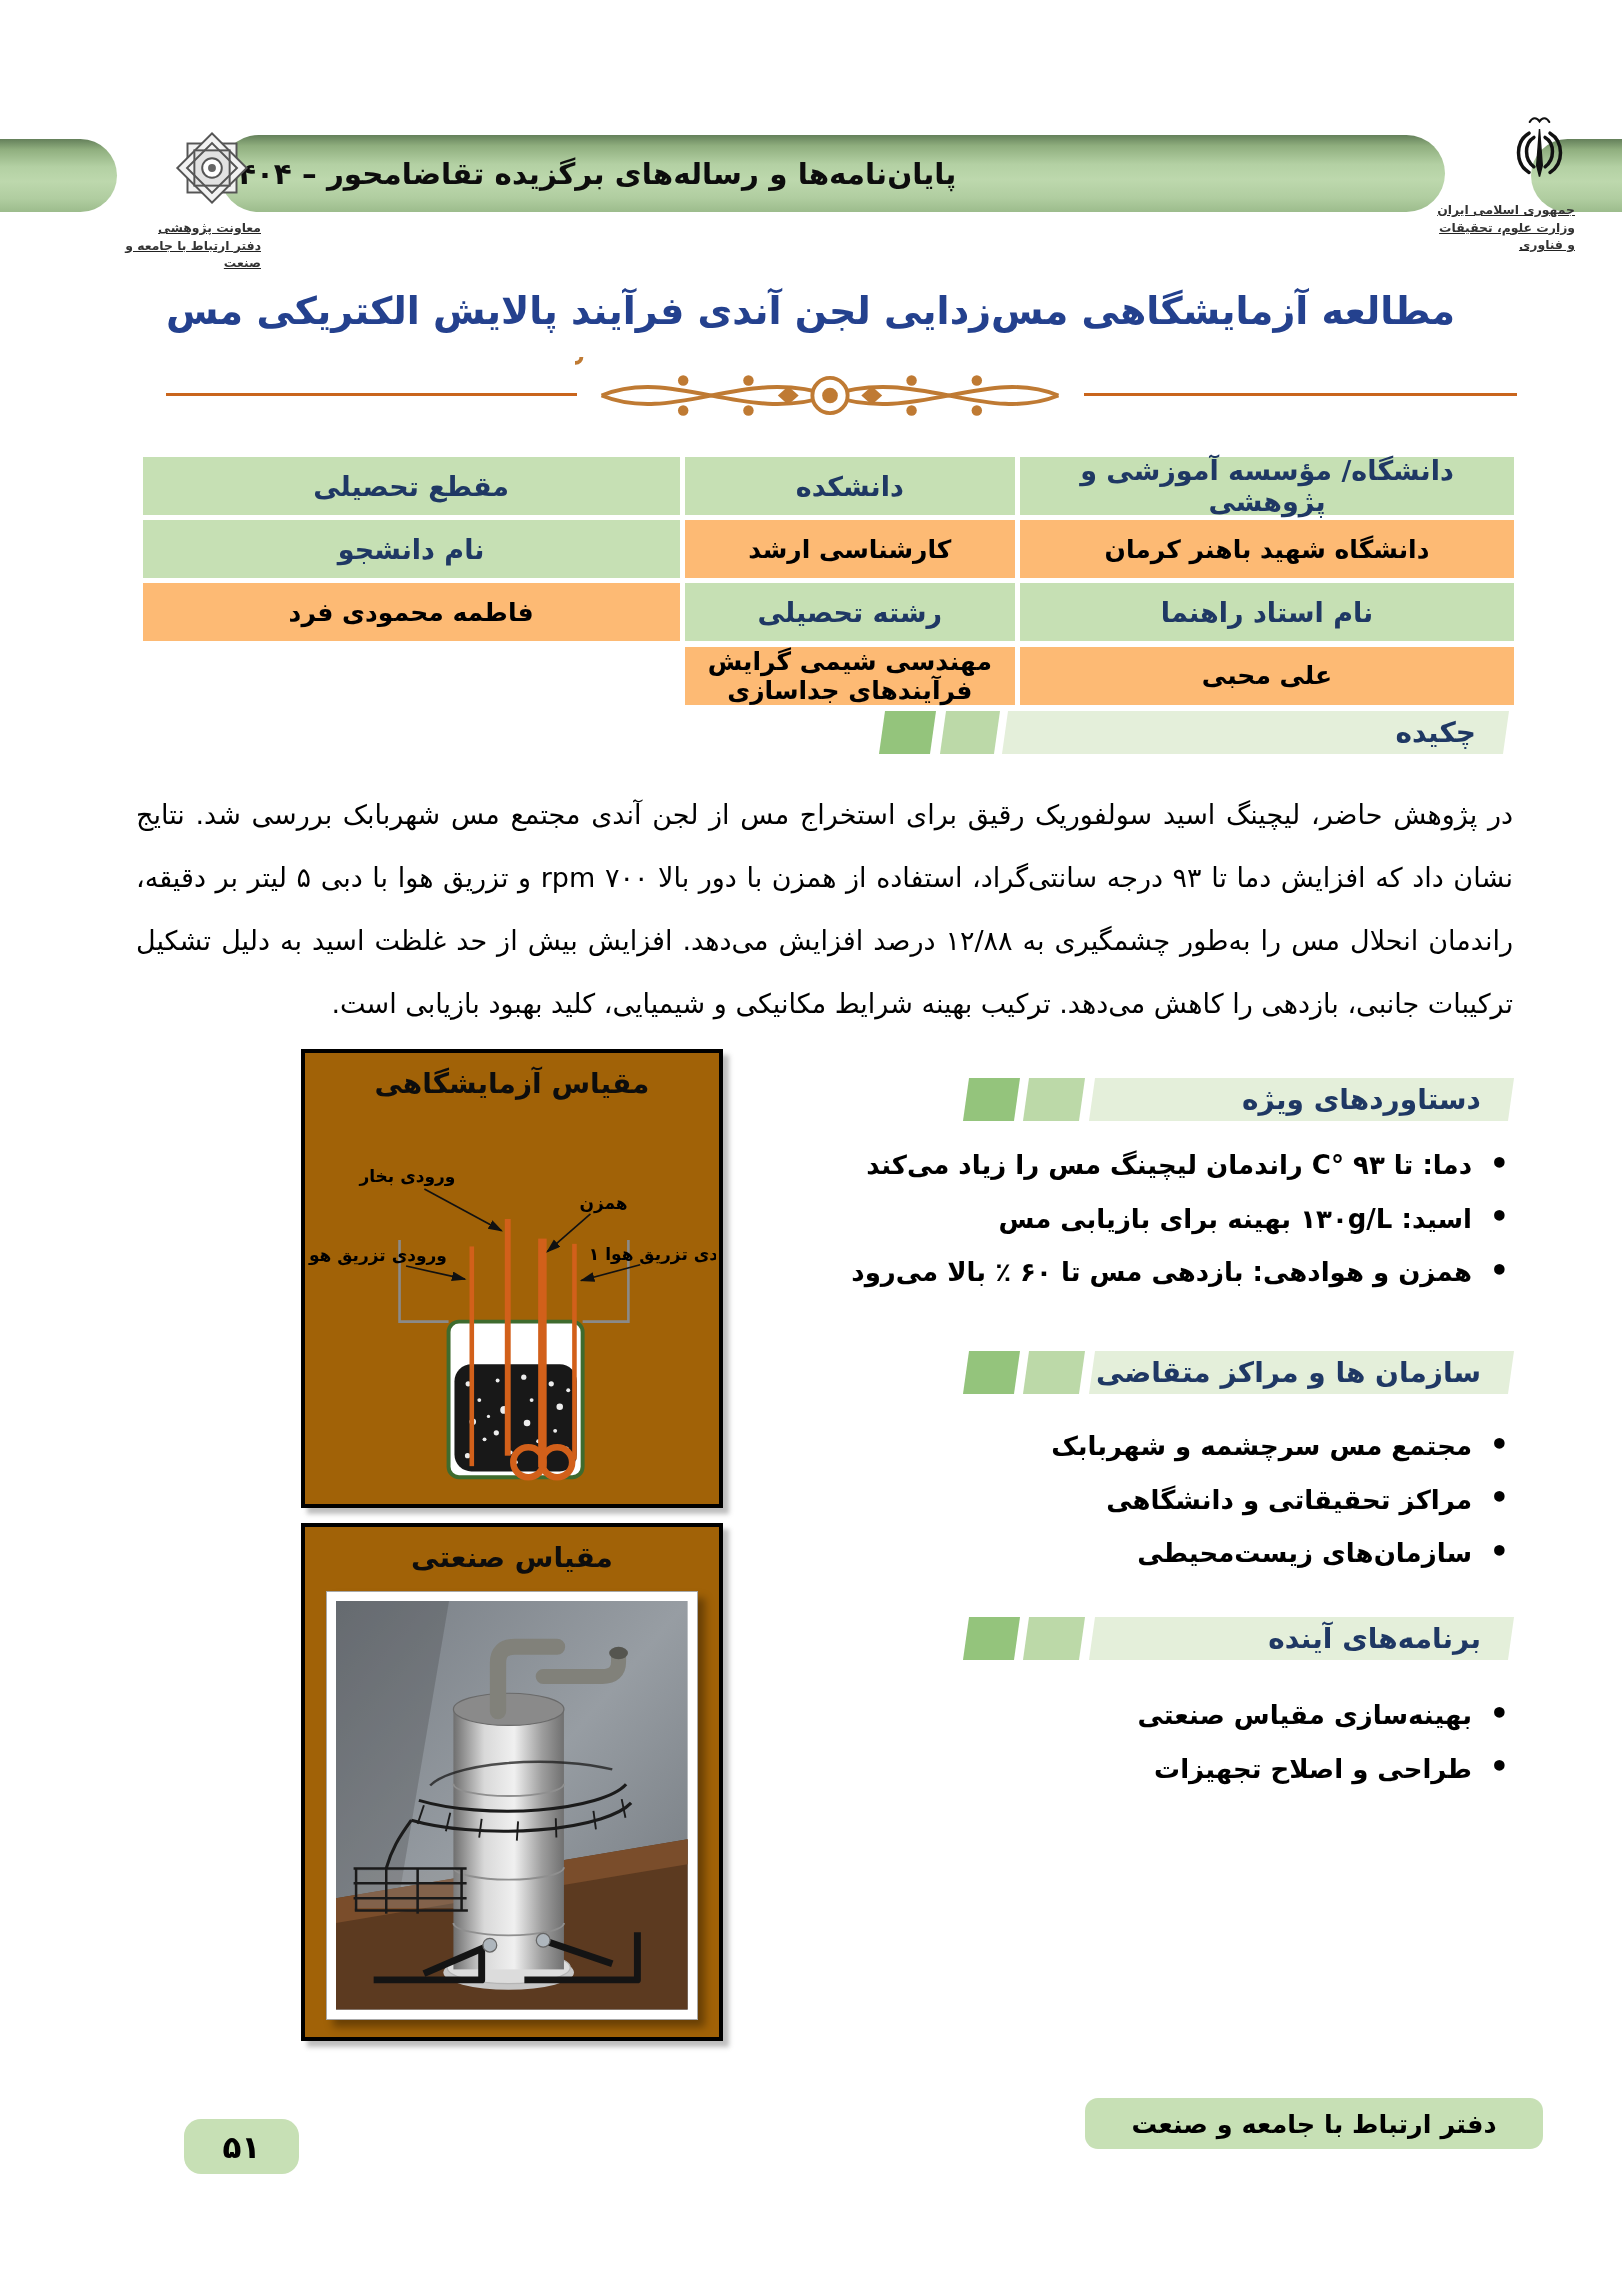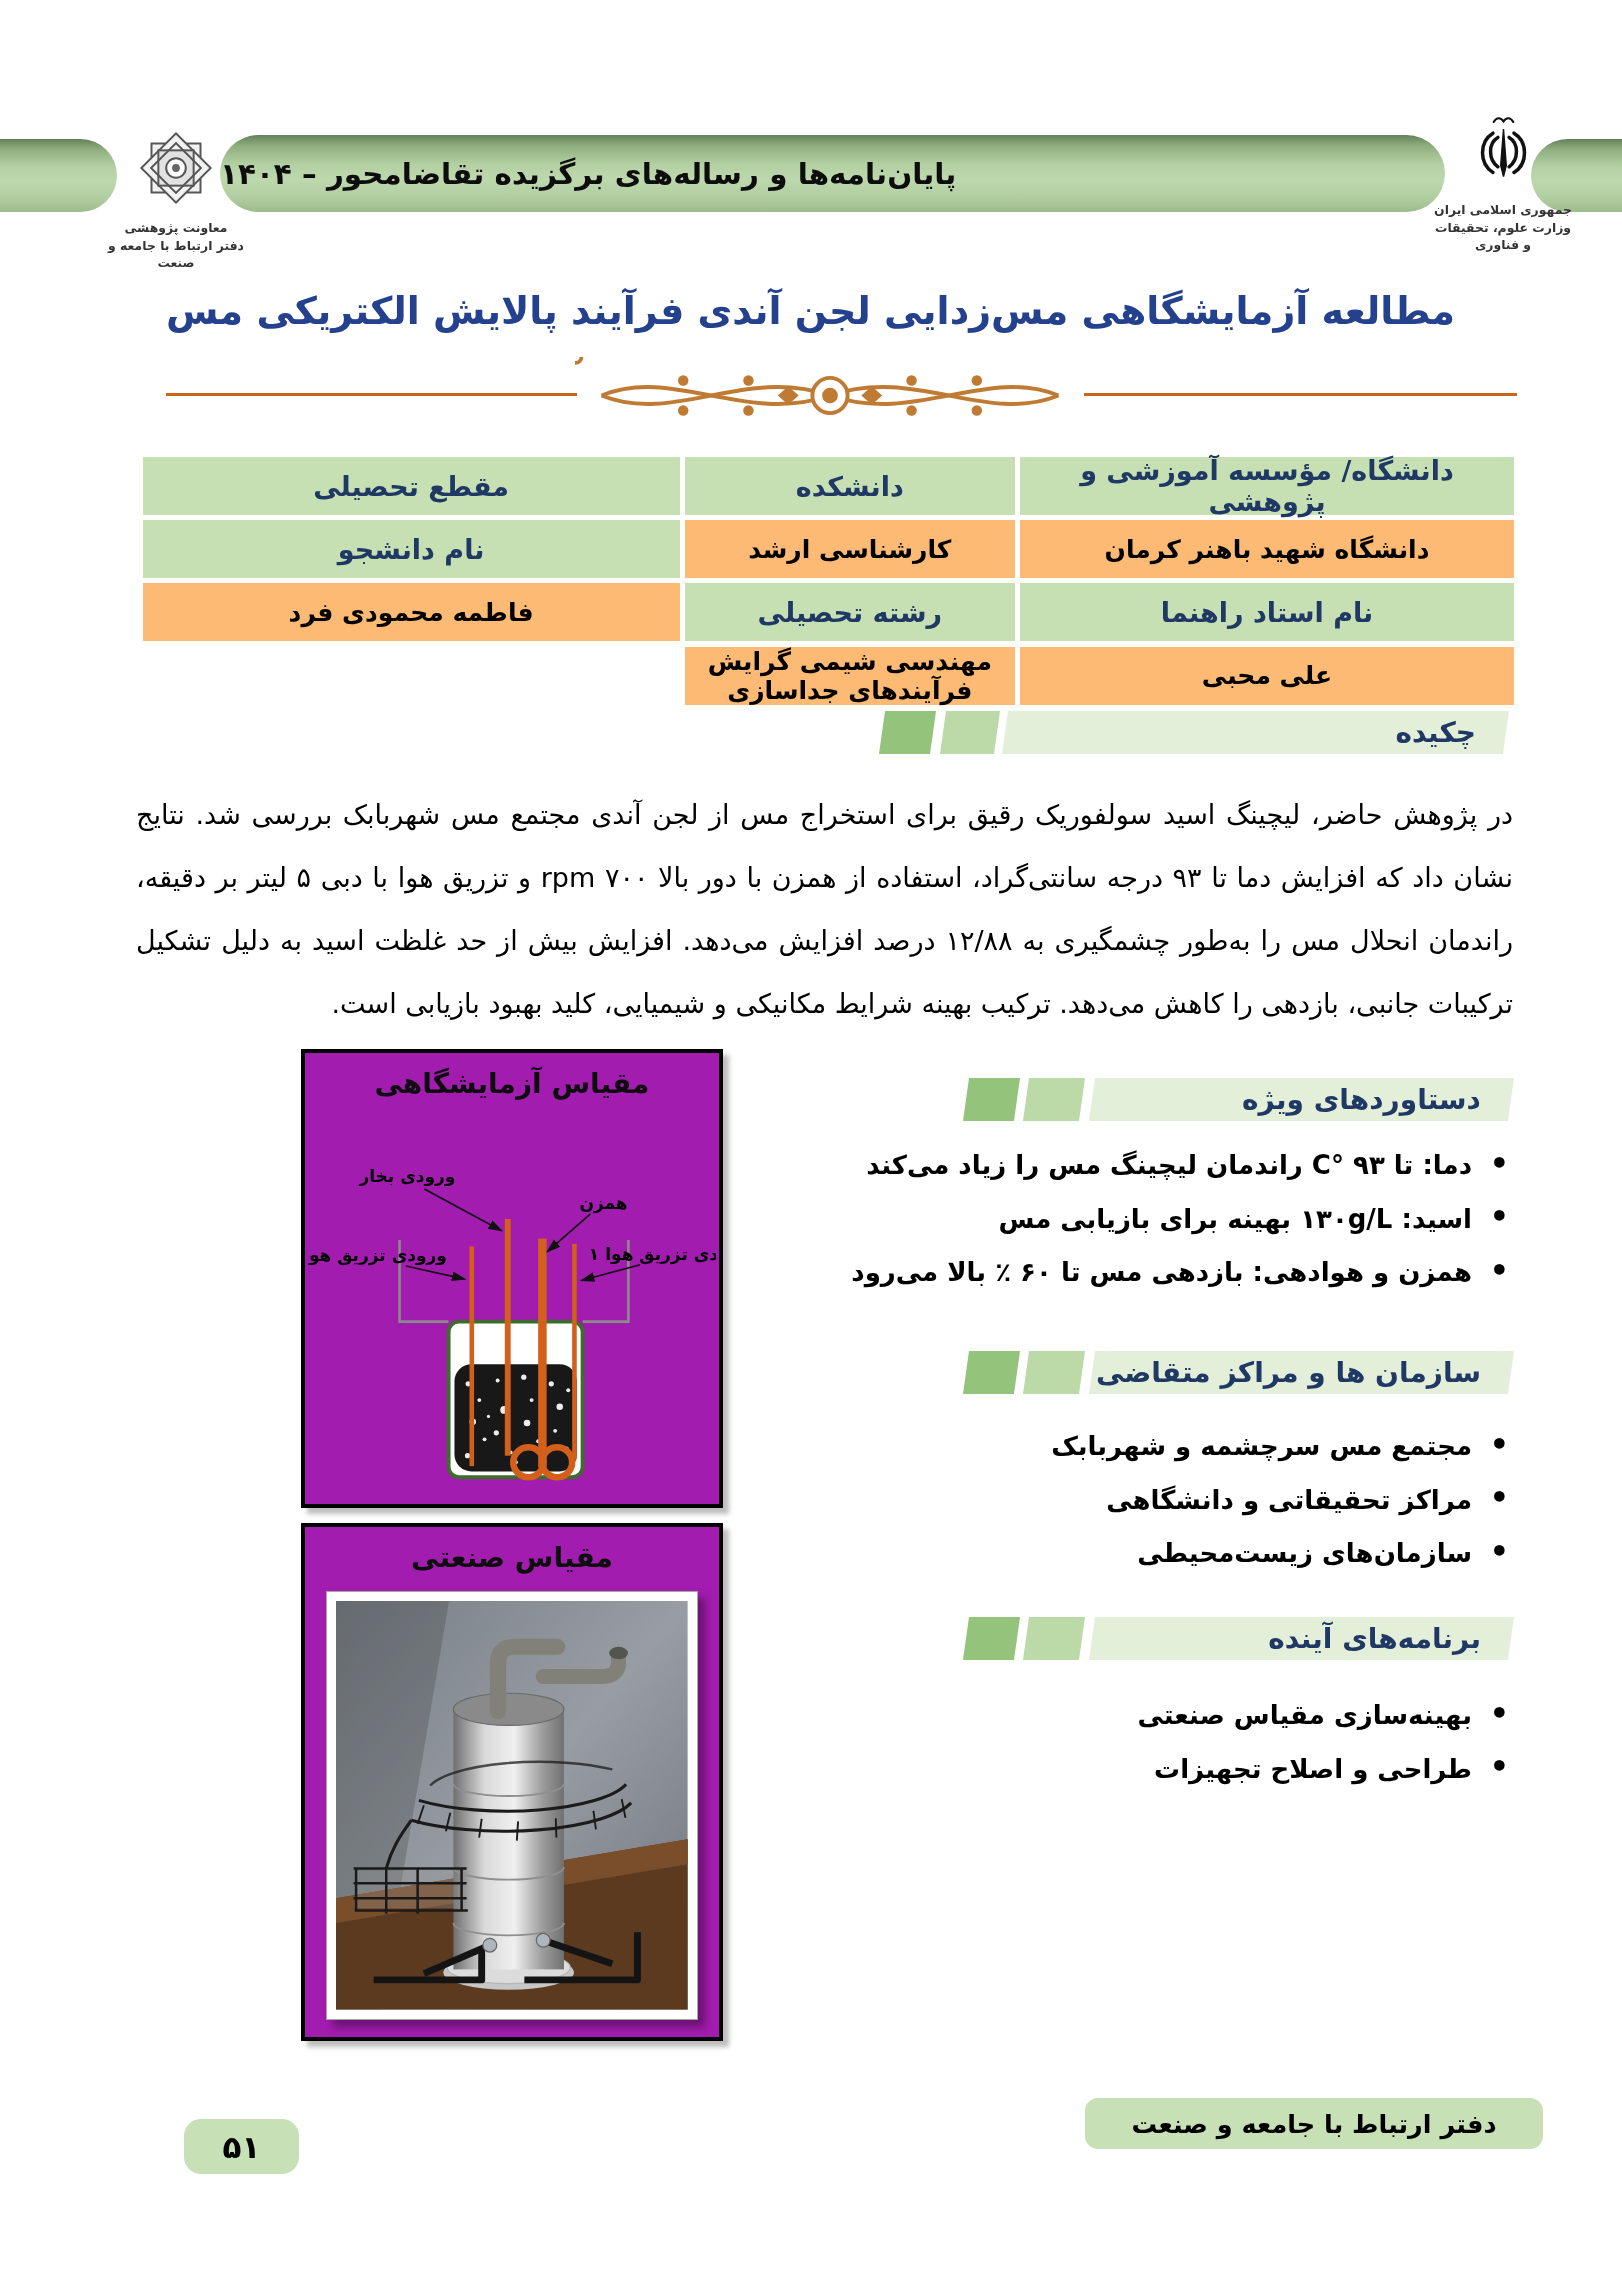--- a/index.html
+++ b/index.html
@@ -6,21 +6,21 @@
   .page{position:relative;width:1623px;height:2295px;background:#fff;overflow:hidden;
         font-family:"DejaVu Sans",sans-serif;}
   
   .green-grad{background:linear-gradient(180deg,#64805a 0%,#8fae7e 14%,#b3d0a3 38%,#bdd8ad 58%,#b0cda0 82%,#9cbc8c 100%);}
   .banner{position:absolute;left:221px;top:135px;width:1225px;height:77px;border-radius:39px;
           display:flex;align-items:center;justify-content:flex-end;}
   .banner-text{font-size:29.4px;font-weight:bold;color:#0d0d0d;letter-spacing:0;}
   .pill{position:absolute;top:139px;height:73px;border-radius:37px;}
   .pill-left{left:-46px;width:164px;}
   .pill-right{right:-46px;width:137px;}
-  .logo-block{position:absolute;text-align:center;color:#222;}
+  .logo-block{position:absolute;text-align:right;color:#222;text-decoration:underline;}
   .logo-block .cap{font-size:12.4px;font-weight:bold;line-height:17.7px;color:#333;}
   .logo-left{left:92px;top:119px;width:170px;}
   .logo-right{left:1432px;top:115px;width:144px;}
   
   .main-title{position:absolute;left:0;top:289px;width:100%;text-align:center;
               font-size:38px;font-weight:bold;color:#24418e;}
   .divider-line{position:absolute;top:393px;height:3.3px;background:#c9651c;}
   .dl-left{left:167px;width:411px;}
   .dl-right{left:1085px;width:433px;}
   .ornament{position:absolute;left:576px;top:357px;width:510px;height:77px;}
@@ -39,21 +39,21 @@
               font-size:28px;font-weight:bold;color:#1f3864;padding-right:30px;box-sizing:border-box;}
   
   .abstract-text{position:absolute;left:137px;top:783px;width:1377px;direction:rtl;
                  text-align:justify;font-size:27px;font-weight:normal;color:#000;line-height:63px;}
   
   .bullets{position:absolute;left:792px;width:723px;direction:rtl;}
   .bullet{position:relative;direction:rtl;text-align:right;font-size:26px;font-weight:bold;
           color:#000;line-height:38px;margin-bottom:15.7px;padding-right:42px;}
   .bullet::before{content:"•";position:absolute;right:5.2px;top:-1.3px;font-size:30px;color:#000;}
   
-  .figbox{position:absolute;left:302px;width:422px;border:4.6px solid #000;background:#a21caf;
+  .figbox{position:absolute;left:302px;width:422px;border:4.6px solid #000;background:#a16207;
           box-sizing:border-box;box-shadow:5.9px 5.9px 4.6px rgba(110,110,110,.45);}
   .figbox .figtitle{position:absolute;left:0;top:14.4px;width:100%;text-align:center;
                     font-size:28px;font-weight:bold;color:#0d0d0d;}
   .fig-lab{top:1049px;height:459px;}
   .fig-ind{top:1523px;height:518px;}
   .photo{position:absolute;left:21px;right:21px;top:64px;bottom:17px;background:#fff;
          border:0.7px solid #a8a8a8;box-shadow:6.5px 6.5px 7.9px rgba(0,0,0,.35);padding:9.2px;box-sizing:border-box;}
   .photo svg{width:100%;height:100%;display:block;}
   .labsvg{position:absolute;left:2.6px;top:56px;width:408px;height:390px;}
   

